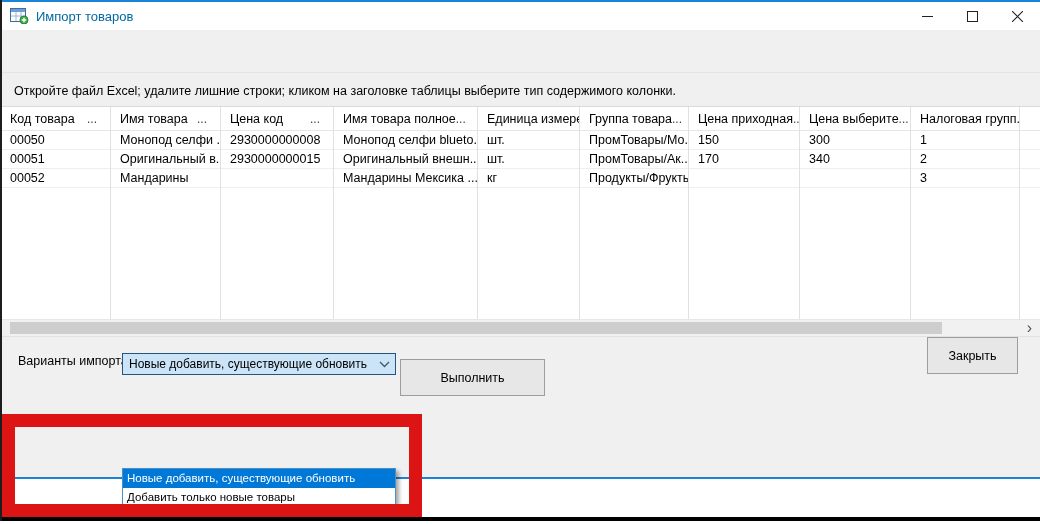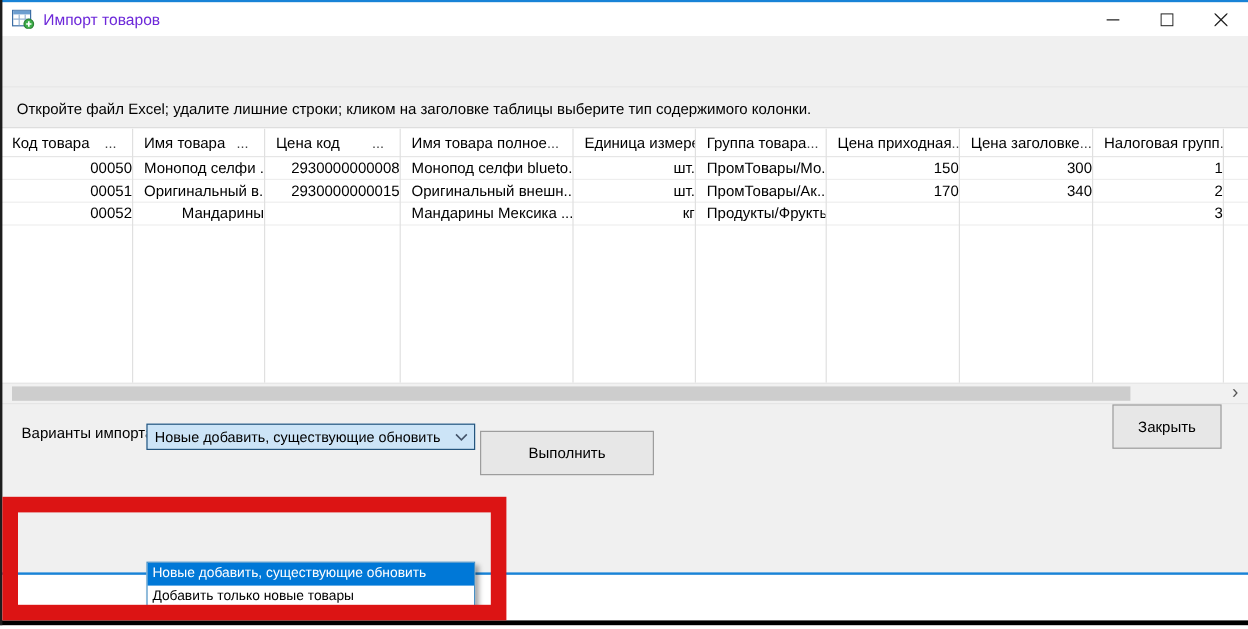--- a/index.html
+++ b/index.html
@@ -6,42 +6,42 @@
   html,body { width:1040px; height:524px; overflow:hidden; background:#ffffff;
               font-family:"Liberation Sans", sans-serif; }
   .screen { position:relative; width:1040px; height:524px; background:#fff; }
 
   
   .window { position:absolute; left:0; top:0; width:1040px; height:479px;
             background:#f0f0f0; border-top:2px solid #1883d7; border-bottom:2px solid #1883d7; }
 
   .titlebar { height:28px; background:#ffffff; display:flex; align-items:center; position:relative; }
   .app-icon { margin-left:10px; width:19px; height:16px; flex:0 0 auto; }
-  .title-text { margin-left:7px; font-size:13px; color:#6d28d9; }
+  .title-text { margin-left:7px; font-size:13px; color:#0369a1; }
   .win-controls { position:absolute; right:0; top:0; height:28px; display:flex; }
   .win-btn { width:45px; height:28px; display:flex; align-items:center; justify-content:center; }
 
   .toolbar { height:43px; background:#f0f0f0; display:flex; align-items:flex-start;
              padding:3px 0 0 8px; border-bottom:1px solid #e4e4e4; }
   .tool-btn { display:flex; flex-direction:column; align-items:center; padding:1px 9px; }
   .tool-btn .tb-icon { height:19px; display:flex; align-items:center; }
   .tool-btn .tb-label { font-size:12.5px; color:#000; margin-top:1px; white-space:nowrap; }
 
   .instruction { height:34px; background:#f0f0f0; padding:11px 0 0 14px;
                  font-size:12.5px; color:#000; border-bottom:1px solid #dadada; white-space:nowrap; }
 
   .tabstrip { height:23px; background:#f0f0f0; position:relative; border-bottom:1px solid #9a9a9a; }
   .sheet-tab { position:absolute; left:8px; top:3px; width:52px; height:20px;
                background:#6f6f6f; clip-path:polygon(15% 0,85% 0,100% 100%,0 100%); }
   .sheet-tab-inner { position:absolute; left:1px; top:1px; width:50px; height:19px;
                background:#ffffff; clip-path:polygon(15% 0,85% 0,100% 100%,0 100%);
                display:flex; align-items:center; justify-content:center; font-size:11.5px; color:#000; }
 
   
-  .table-area { position:relative; height:212px; background:#ffffff; overflow:hidden;text-align:right; }
+  .table-area { position:relative; height:212px; background:#ffffff; overflow:hidden; }
   .vline { position:absolute; top:0; width:1px; height:282px; background:#e0e0e0; }
   .thead { display:flex; height:24px; border-bottom:1px solid #e6e6e6; align-items:center; }
   .th { display:flex; align-items:center; height:24px; padding-left:10px; overflow:hidden;
         white-space:nowrap; font-size:12.5px; color:#000; flex:0 0 auto; }
   .th-more { margin-left:auto; padding-right:13px; color:#444; font-size:12px; }
   .trow { display:flex; height:19px; border-bottom:1px solid #eeeeee; align-items:center; }
   .td { height:19px; line-height:18px; padding-left:10px; overflow:hidden; white-space:nowrap;
         font-size:12.5px; color:#000; flex:0 0 auto; }
 
   
@@ -155,21 +155,21 @@
           </div>
         <div class="th" style="width:109px">
             <span>Группа товара</span>
             <span class="th-more">...</span>
           </div>
         <div class="th" style="width:111px">
             <span>Цена приходная</span>
             <span class="th-more">...</span>
           </div>
         <div class="th" style="width:111px">
-            <span>Цена заголовке</span>
+            <span>Цена выберите</span>
             <span class="th-more">...</span>
           </div>
         <div class="th" style="width:109px">
             <span>Налоговая групп...</span>
             <span class="th-more"></span>
           </div>
       </div>
 
       <div class="trow">
         <div class="td" style="width:110px">00050</div>

